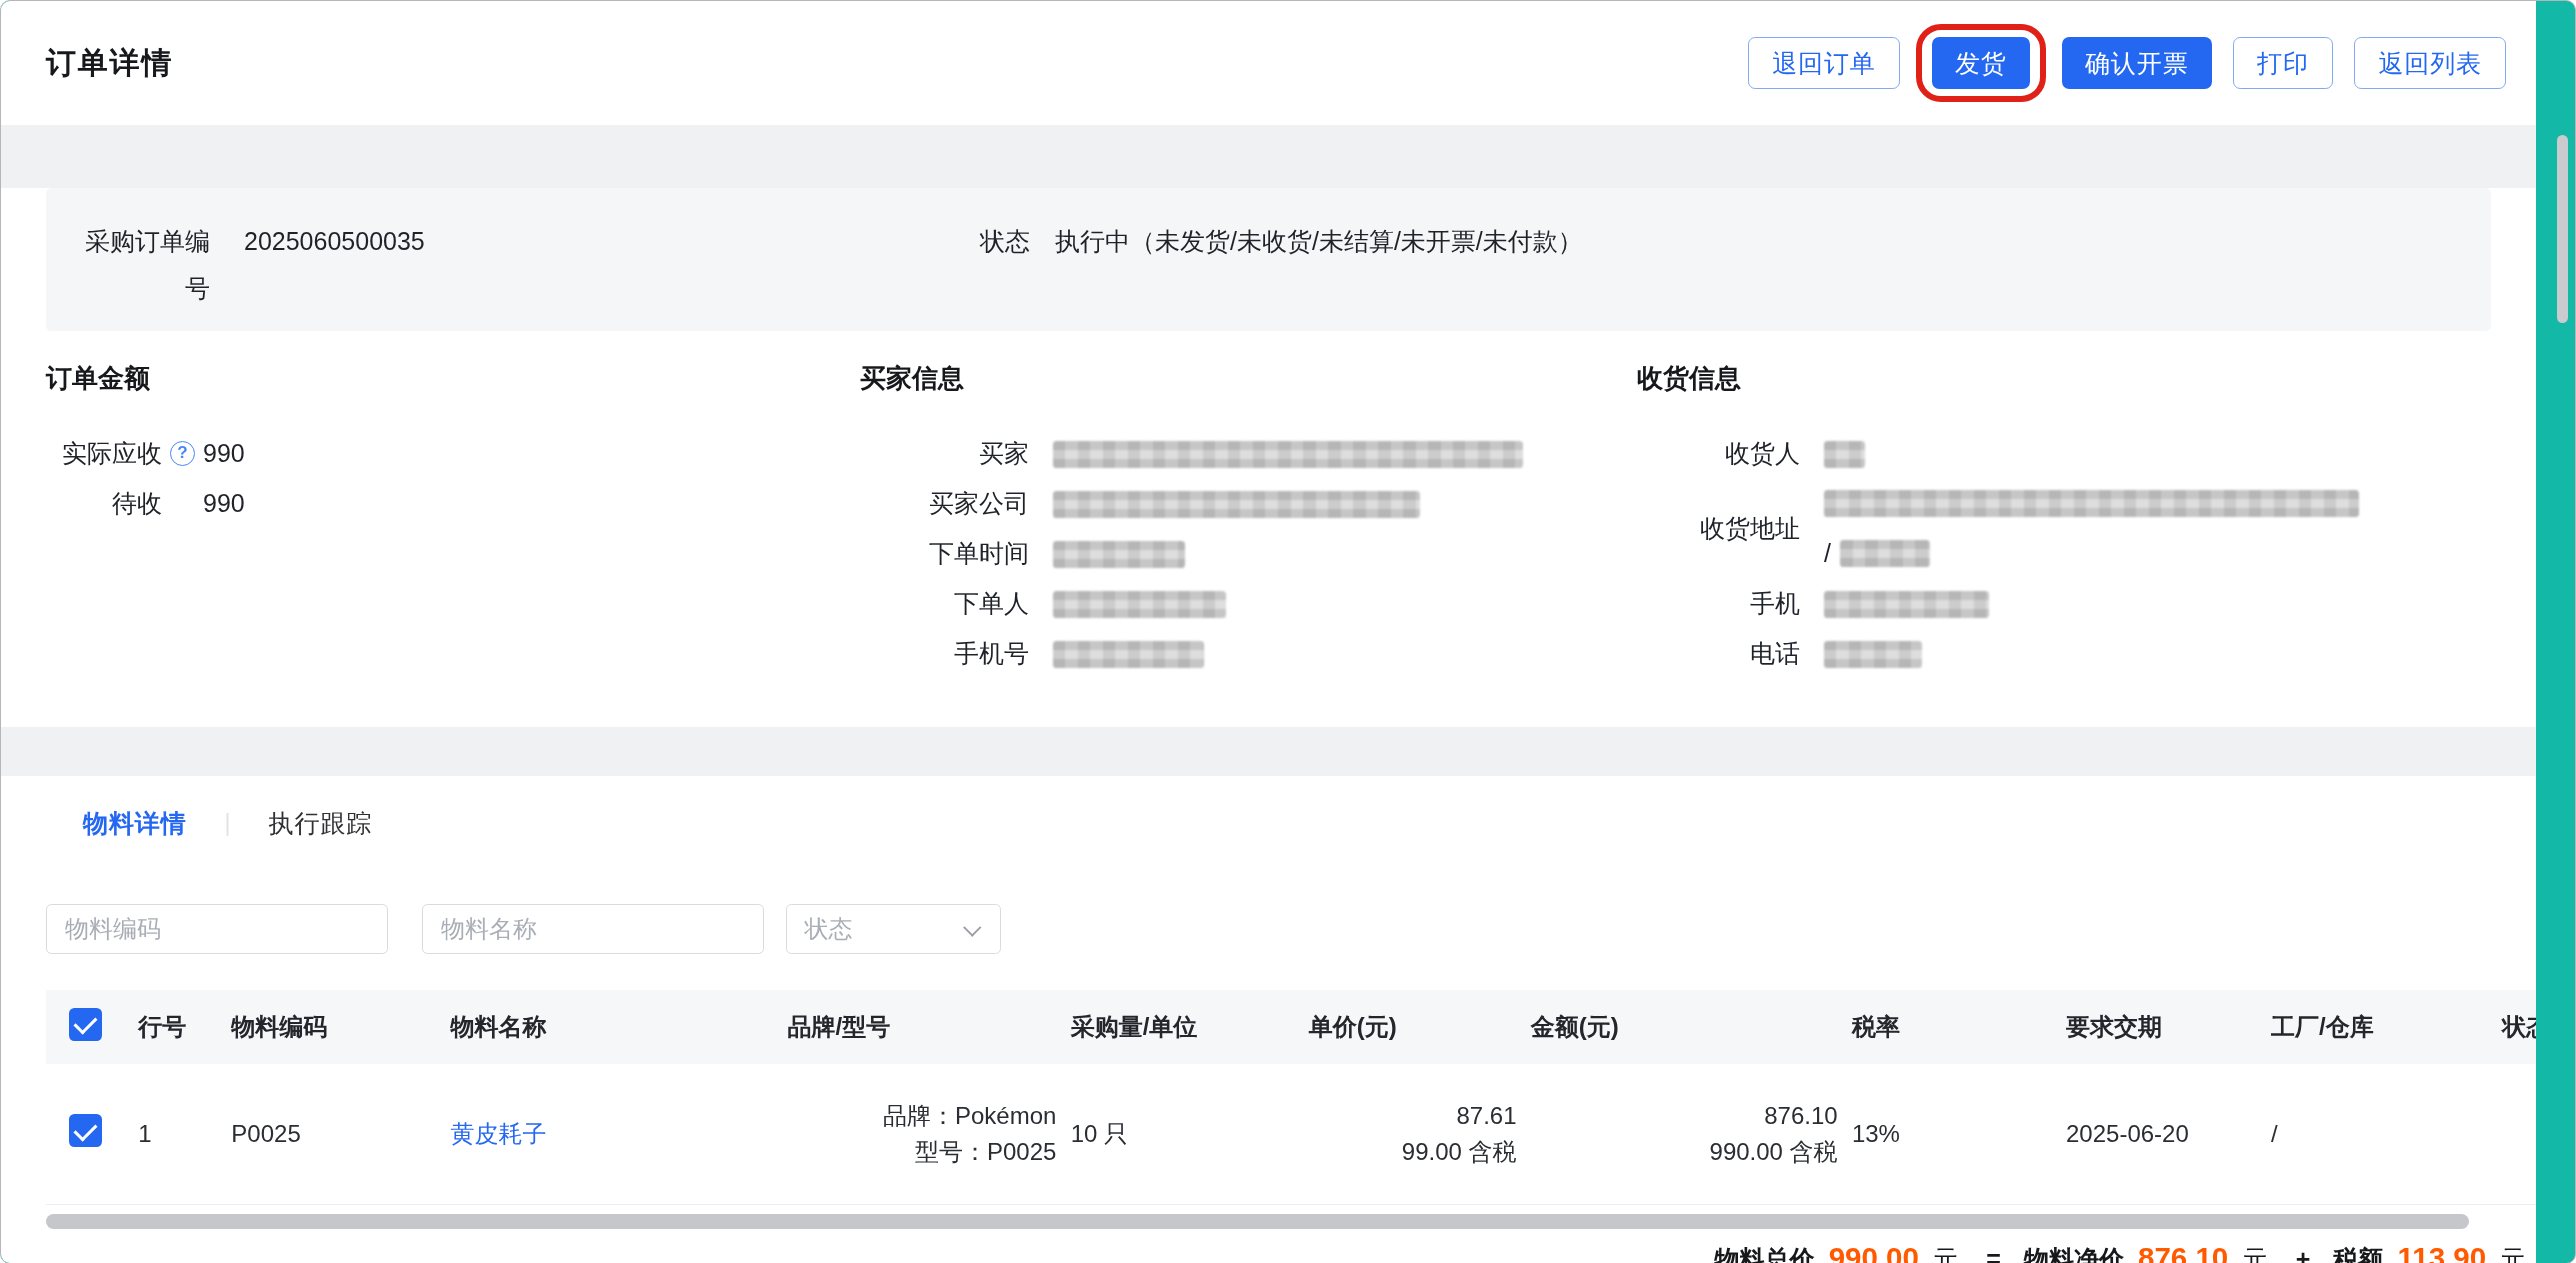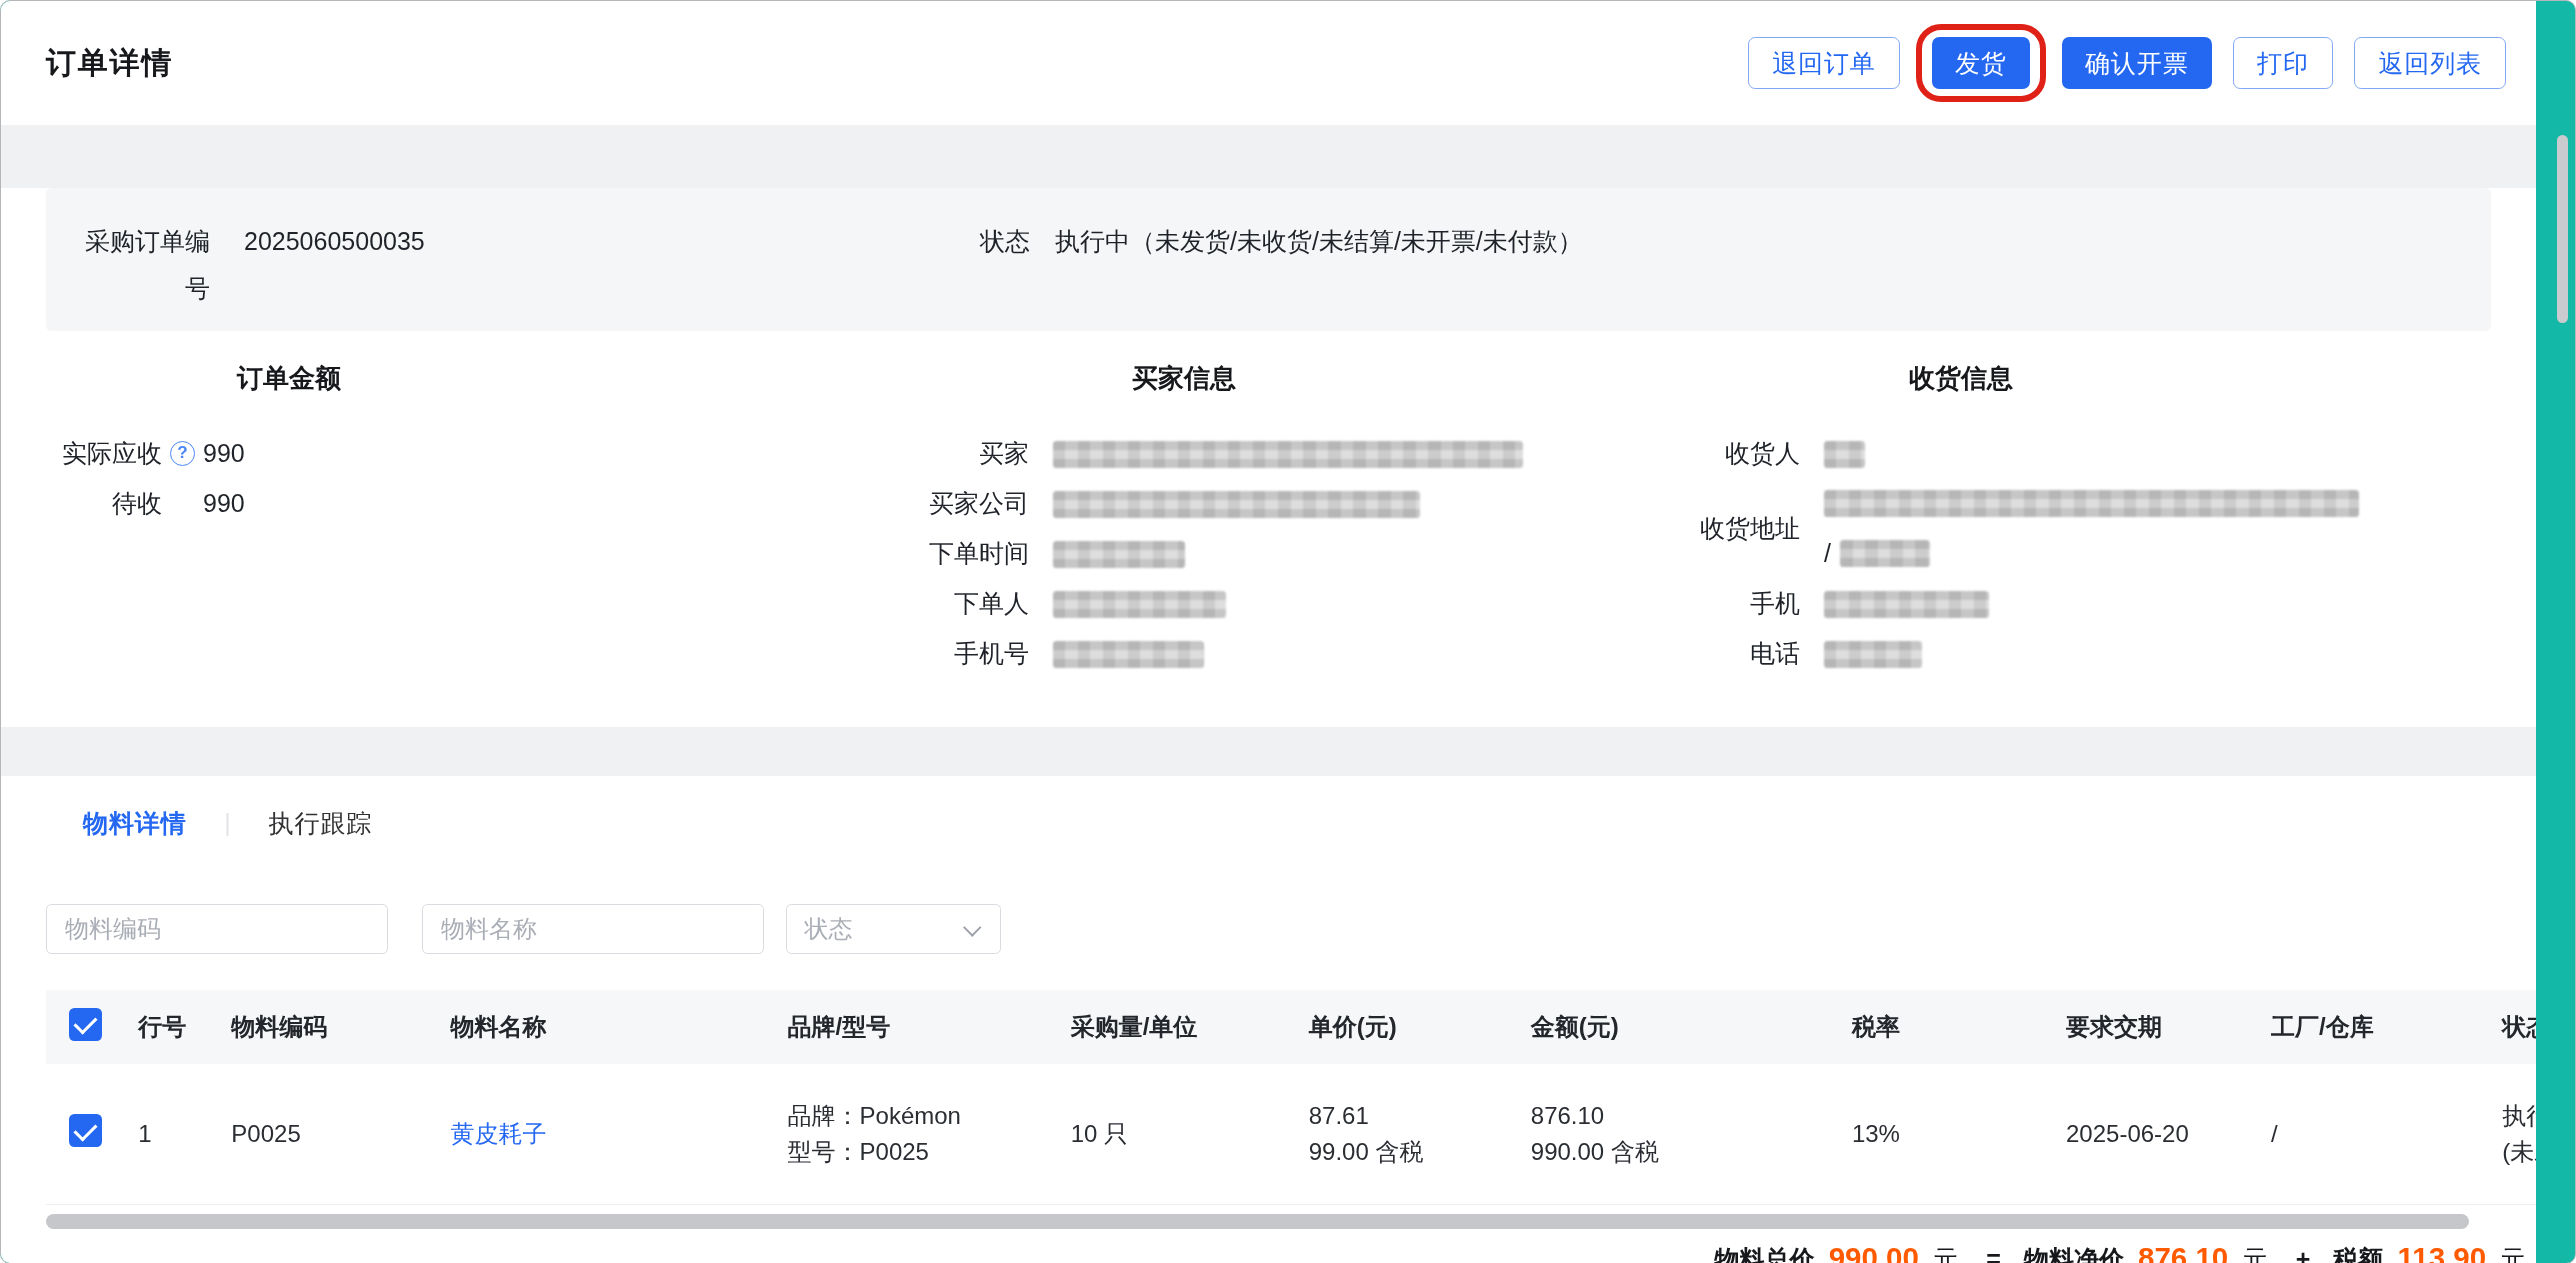--- a/index.html
+++ b/index.html
@@ -32,21 +32,21 @@
   .po-label { width:134px; text-align:right; }
   .po-value { margin-left:34px; }
   .status-group { position:absolute; left:934px; top:30px; display:flex; }
   .status-value { margin-left:25px; }
 
   .cols { position:relative; height:396px; }
   .col { position:absolute; top:0; }
   .col1 { left:45px;  width:295px; }
   .col2 { left:859px; width:376px; }
   .col3 { left:1636px; width:376px; }
-  .col-title { font-size:26px; font-weight:700; text-align:right; padding-top:34px; line-height:27px; color:#16181b; }
+  .col-title { font-size:26px; font-weight:700; text-align:left; padding-top:34px; line-height:27px; color:#16181b; }
   .rows { margin-top:36px; }
   .irow { display:flex; align-items:center; height:50px; white-space:nowrap; font-size:25px; }
   .irow-tall { height:100px; align-items:center; }
   .irow-tall .lbl { line-height:50px; }
   .lbl { text-align:right; color:#1f2329; flex:none; }
   .col1 .lbl { width:116px; }
   .col1 .mid { width:41px; display:flex; justify-content:center; align-items:center; flex:none; }
   .col2 .lbl { width:169px; }
   .col3 .lbl { width:163px; }
   .col2 .val, .col3 .val { margin-left:24px; }
@@ -78,21 +78,21 @@
   .chev { position:absolute; right:21.5px; top:16px; width:12.5px; height:12.5px;
           border-right:2.7px solid #9b9fa6; border-bottom:2.7px solid #9b9fa6; transform:rotate(45deg); }
 
   .tbl-region { margin:36px 0 0 45px; width:2490px; overflow:hidden; }
   table { border-collapse:collapse; table-layout:fixed; width:2585px; font-size:24px; }
   thead th { background:#f6f7f9; height:74px; text-align:left; padding-left:14.3px;
              font-weight:600; color:#23262b; white-space:nowrap; }
   tbody td { height:140px; padding-left:14.3px; border-bottom:1.8px solid #eceef1; background:#fff;
              vertical-align:middle; white-space:nowrap; color:#2a2d32; }
   th.cb-cell, td.cb-cell { text-align:center; padding:0; }
-  .two-line div { line-height:36px; }
+  .two-line div { line-height:36px;text-align:right; }
   .link { color:#2468f2; cursor:pointer; }
   .cb { width:33px; height:33px; background:#2468f2; border-radius:5.4px; display:inline-block;
         position:relative; cursor:pointer; }
   .cb::after { content:""; position:absolute; left:10.7px; top:4.5px; width:9.8px; height:18px;
                border:solid #fff; border-width:0 3.6px 3.6px 0; transform:rotate(45deg); }
 
   .hscroll { margin:9px 0 0 45px; height:16px; }
   .hscroll-thumb { height:15px; width:2423px; background:#c5c7cb; border-radius:8px; cursor:pointer; }
 
   .summary { position:absolute; right:5.4px; top:465px; white-space:nowrap; font-size:25px; color:#16181b; }

